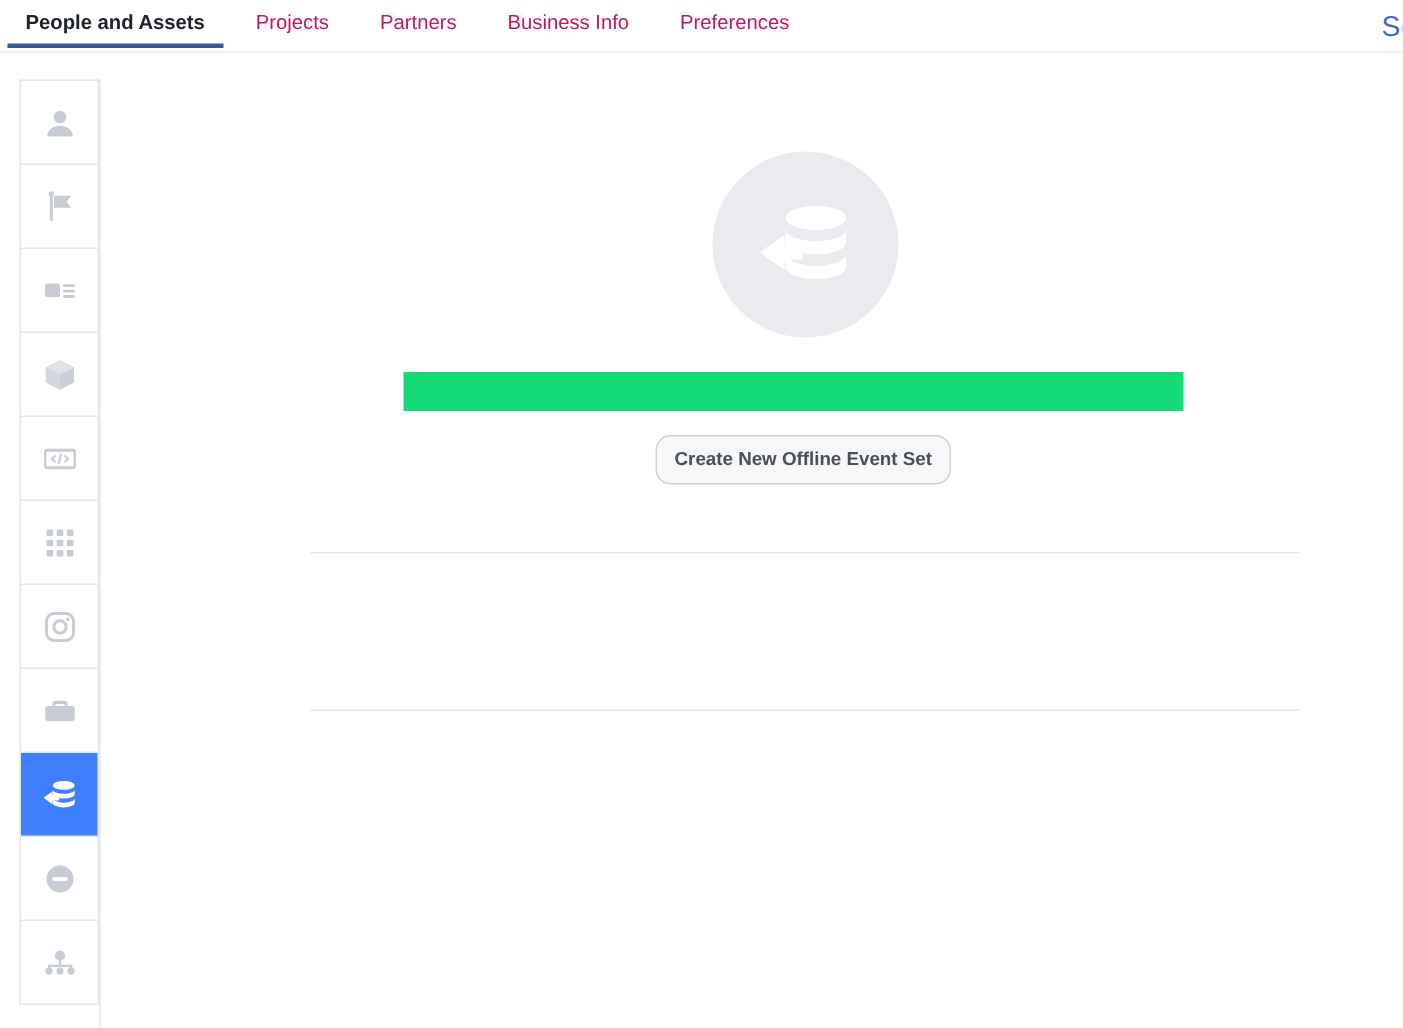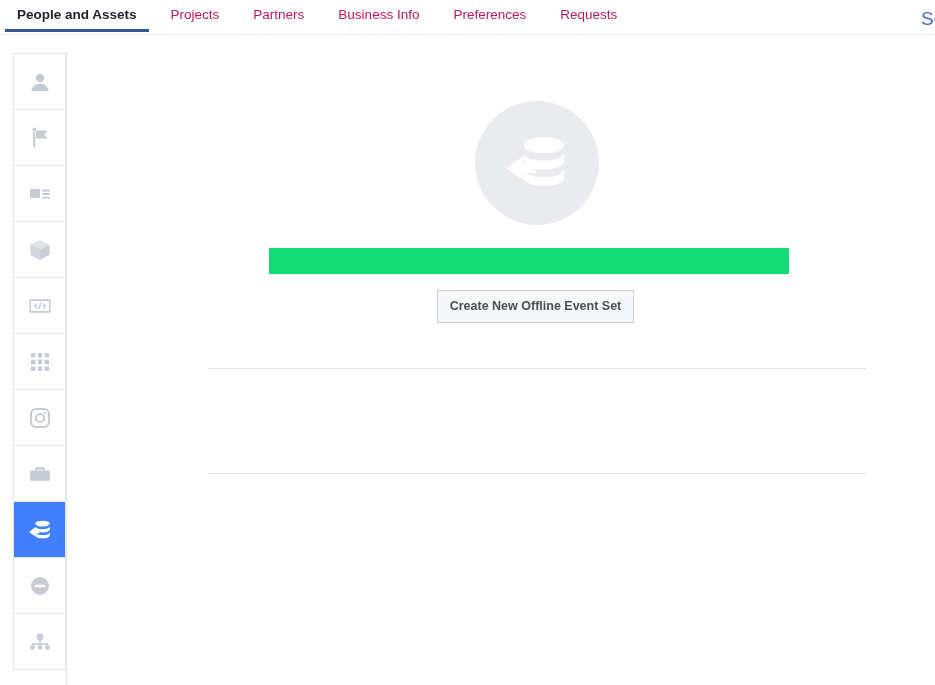--- a/index.html
+++ b/index.html
@@ -132,21 +132,21 @@
   }
 
   #create-button {
     position: absolute;
     left: 370px;
     top: 237px;
     width: 197px;
     height: 33px;
     background: #f6f7f9;
     border: 1px solid #ccd0d5;
-    border-radius: 0;
+    border-radius: 10px;
     font-family: "Liberation Sans", sans-serif;
     font-size: 12.5px;
     font-weight: bold;
     color: #4b4f56;
     line-height: 31px;
     text-align: center;
     box-sizing: border-box;
     cursor: pointer;
     padding: 0;
   }
@@ -182,21 +182,20 @@
 </head>
 <body>
 
 <div id="top-nav">
   <div class="nav-tabs">
     <div class="nav-tab active">People and Assets</div>
     <div class="nav-tab">Projects</div>
     <div class="nav-tab">Partners</div>
     <div class="nav-tab">Business Info</div>
     <div class="nav-tab">Preferences</div>
-    <div class="nav-tab">Requests</div>
   </div>
   <div id="nav-right-link">Se</div>
 </div>
 
 <div id="sidebar">
 
   <div class="rail-item">
     <span>
       <svg width="24" height="24" viewBox="0 0 24 24">
           <g class="rail-icon">

